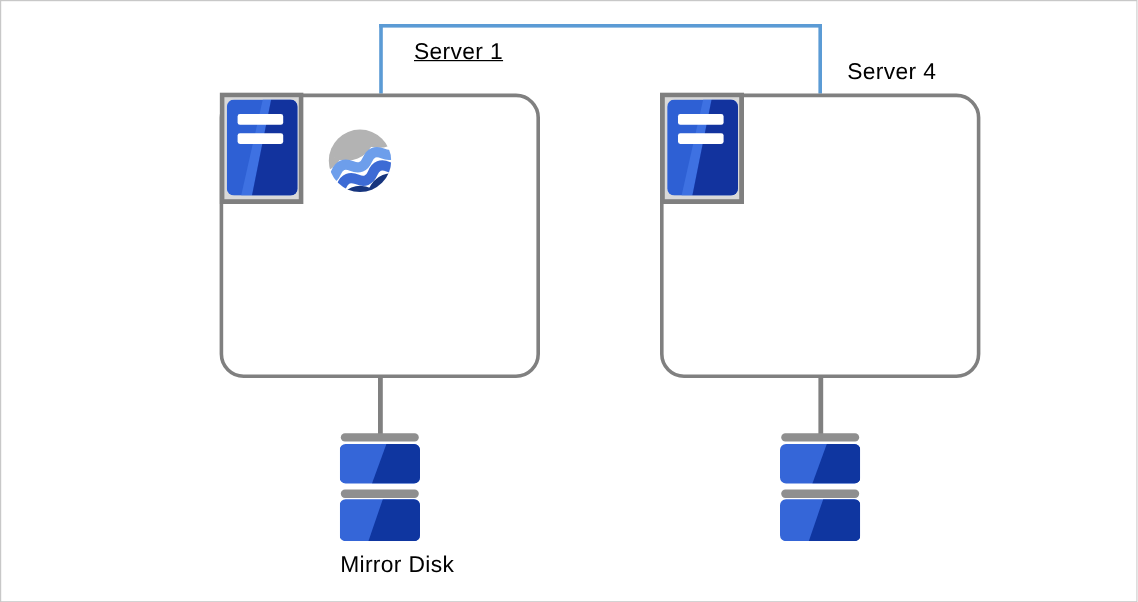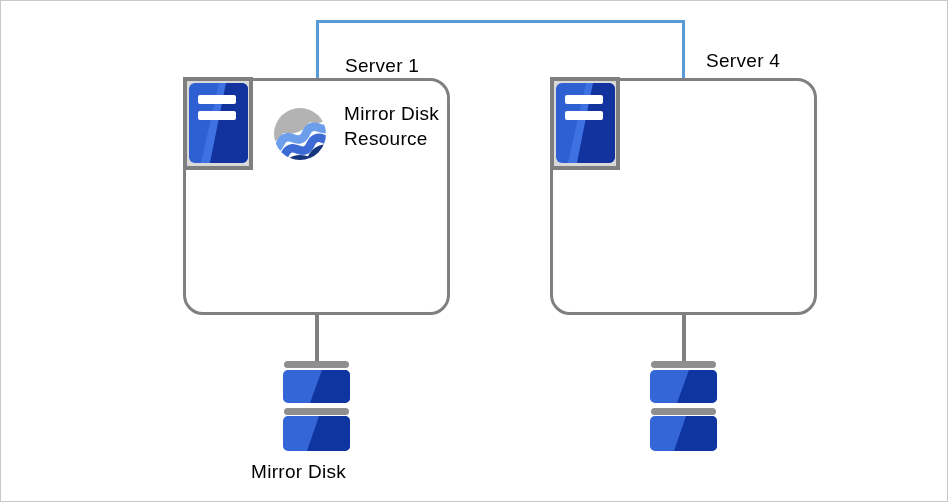--- a/index.html
+++ b/index.html
@@ -37,33 +37,34 @@
   }
   #server-box-1{left:182px;top:77px;}
   #server-box-2{left:549px;top:77px;}
   #server-icon-1{left:182px;top:76px;}
   #server-icon-2{left:549px;top:76px;}
   #wave-icon{left:273px;top:107px;}
   #resource-label{
     left:343px;top:100px;width:98px;
     white-space:normal;
   }
-  #server1-label{left:344px;top:52px;}
+  #server1-label{left:344px;top:30px;text-decoration:underline;}
   #server2-label{left:705px;top:47px;}
   .disk-stub{
     width:4px;height:49px;
     background:#808080;
     top:312px;
   }
   #disk-stub-1{left:314px;}
   #disk-stub-2{left:681px;}
   #disk-stack-1{left:282px;top:359px;}
   #disk-stack-2{left:649px;top:359px;}
   #mirror-disk-label{
-    left:250px;top:458px;width:140px;
+    left:260px;top:458px;width:140px;
+    text-align:center;
   }
 </style>
 </head>
 <body>
 
 <svg width="0" height="0" style="position:absolute" aria-hidden="true">
   <defs>
     <clipPath id="clip-wave">
         <circle cx="26" cy="26" r="26"></circle>
       </clipPath>
@@ -114,21 +115,20 @@
       <rect x="-10" y="-10" width="72" height="72" fill="#ffffff"></rect>
       <g transform="rotate(-22 26 26)" fill="none">
         <path d="M-24,5 Q-17,-2 -10,5 T4,5 T18,5 T32,5 T46,5 T60,5 T74,5" stroke="#B3B3B3" stroke-width="30"></path>
         <path d="M-24,27.5 Q-17,20.5 -10,27.5 T4,27.5 T18,27.5 T32,27.5 T46,27.5 T60,27.5 T74,27.5" stroke="#6D9EEB" stroke-width="8.5"></path>
         <path d="M-24,39.5 Q-17,32.5 -10,39.5 T4,39.5 T18,39.5 T32,39.5 T46,39.5 T60,39.5 T74,39.5" stroke="#3D6BD5" stroke-width="8.5"></path>
         <path d="M-24,59.5 Q-17,52.5 -10,59.5 T4,59.5 T18,59.5 T32,59.5 T46,59.5 T60,59.5 T74,59.5" stroke="#17357E" stroke-width="24"></path>
       </g>
     </g>
   </svg>
 
-  <div class="abs diagram-label" id="resource-label">Mirror Disk Resource</div>
 
   <div class="abs disk-stub" id="disk-stub-1"></div>
   <div class="abs disk-stub" id="disk-stub-2"></div>
 
   <svg class="abs" id="disk-stack-1" width="67" height="91" viewBox="0 0 67 91">
     <rect x="1" y="1" width="65" height="7" rx="3.5" fill="#8F8F8F"></rect>
     <rect x="1" y="48" width="65" height="7" rx="3.5" fill="#8F8F8F"></rect>
     <g clip-path="url(#clip-disks)">
       <rect x="0" y="0" width="67" height="91" fill="#3566D8"></rect>
       <polygon points="39,10 67,10 67,43 27,43" fill="#0F36A0"></polygon>

